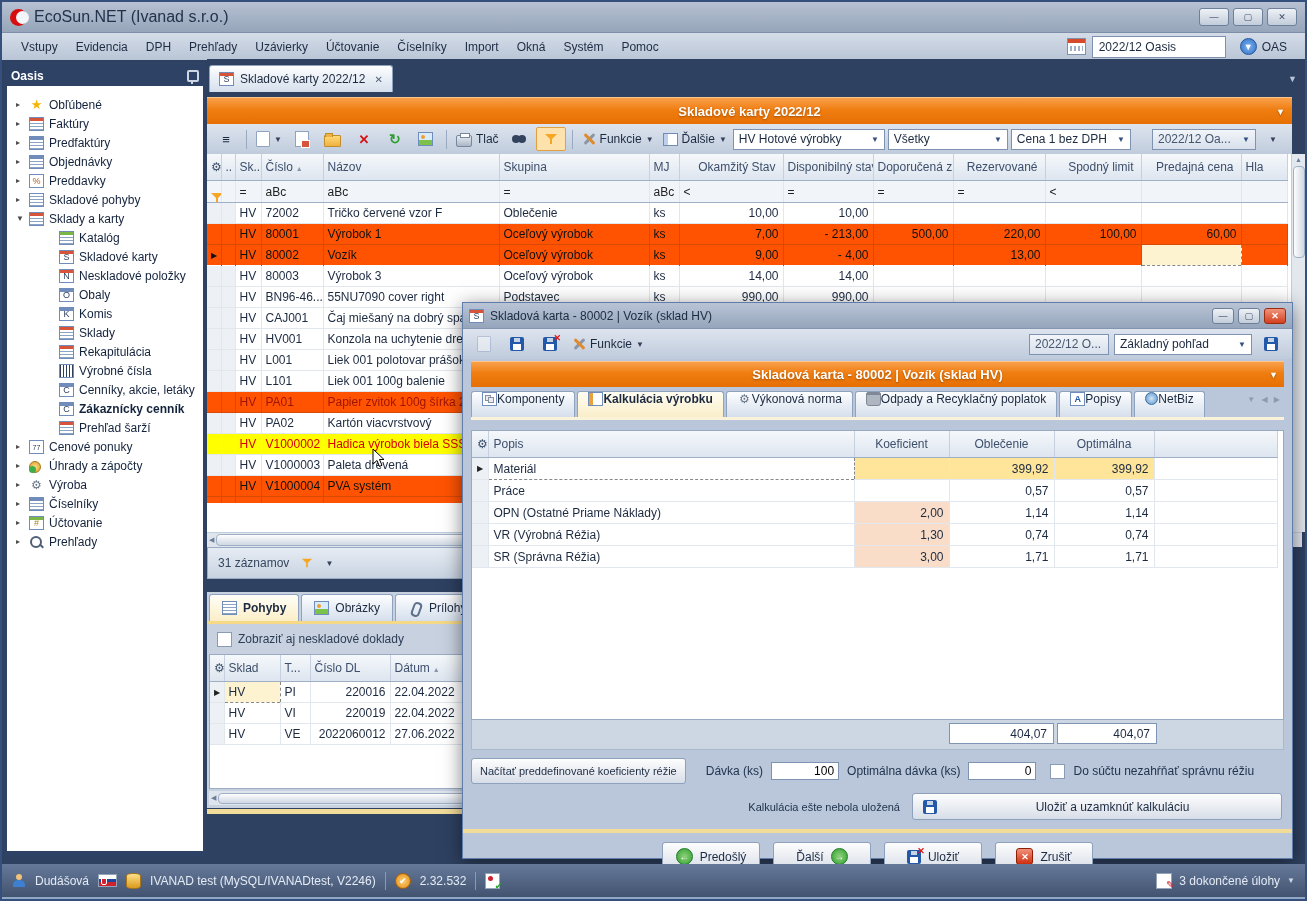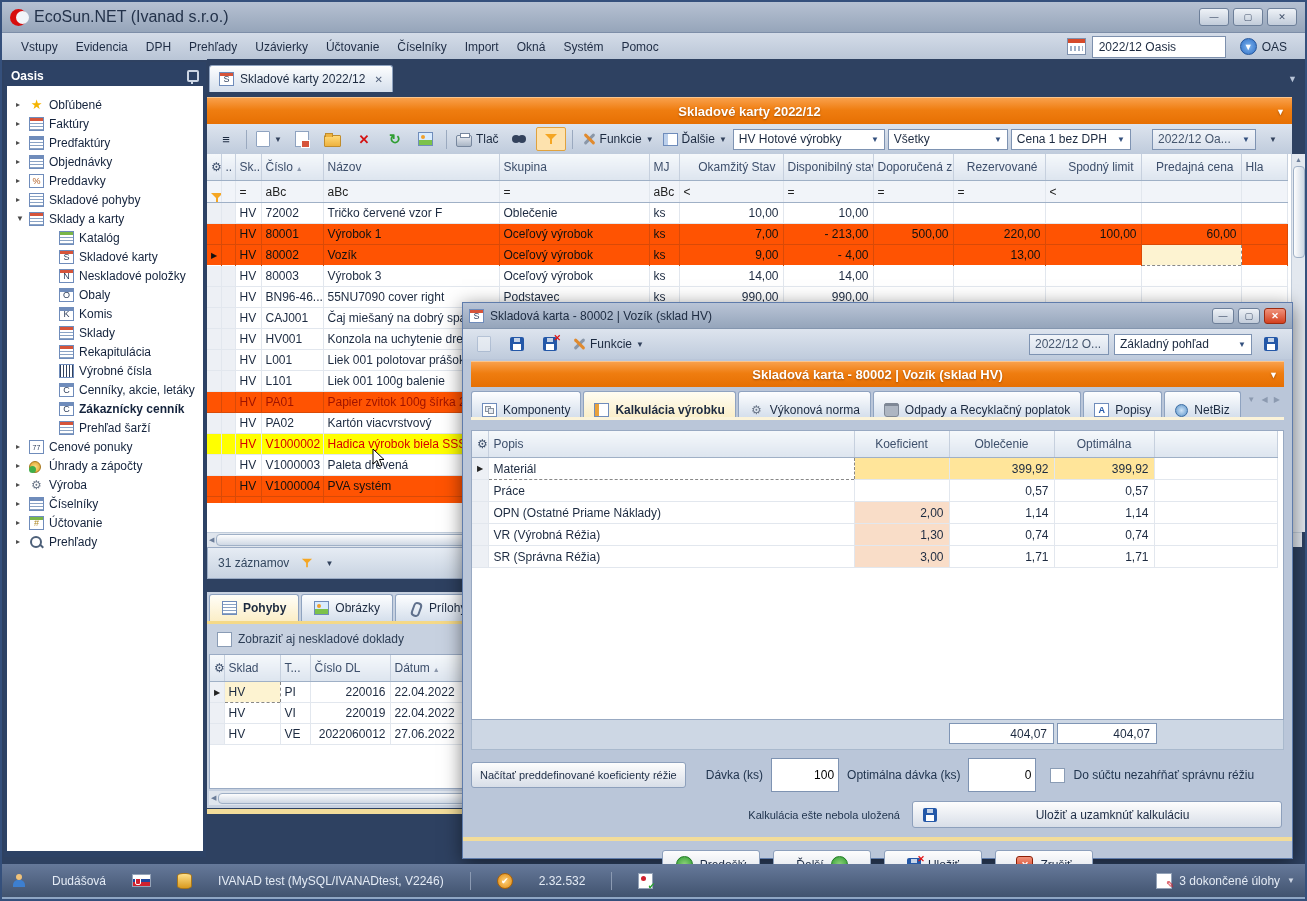--- a/index.html
+++ b/index.html
@@ -170,51 +170,51 @@
 .dlg-toolbar{height:30px;background:linear-gradient(#dde4ee,#bfcbdc);display:flex;align-items:center;gap:5px;padding:0 7px}
 .disk{width:14px;height:14px;background:#2458a8;border-radius:2px;position:relative;flex:none}
 .disk::before{content:"";position:absolute;left:3px;right:3px;bottom:1px;height:6px;background:#fff}
 .disk::after{content:"";position:absolute;left:4px;right:4px;top:1px;height:4px;background:#c6d4e8}
 .disk.exit .xx,.xx{position:absolute;right:-4px;top:-4px;color:#e01212;font-weight:bold;font-size:9px}
 .dlg-orange{margin:2px 8px 0;height:25px;background:linear-gradient(#f9a04b,#ef7d10 45%,#e66f02);border-top:1px solid #fbc58c;
  display:flex;align-items:center;justify-content:center;color:#fff;font-weight:bold;font-size:13px;text-shadow:0 1px 2px #a34e00;position:relative}
 .dlg-orange .caret{position:absolute;right:6px;font-size:9px;font-weight:normal}
 .dlg-tabs{margin:3px 8px 0;height:27px;display:flex;align-items:flex-end;gap:2px}
 .dtab{height:25px;background:linear-gradient(#fdfeff,#d5dfec);border:1px solid #8fa3c0;border-bottom:none;
- border-radius:3px 3px 0 0;display:flex;align-items:flex-end;gap:6px;padding:0 10px;white-space:nowrap}
+ border-radius:3px 3px 0 0;display:flex;align-items:flex-start;gap:0;padding:0 10px;white-space:nowrap}
 .dtab.active{background:linear-gradient(#fffdf2,#faeec9);font-weight:bold}
 .dtab-nav{margin-left:auto;display:flex;gap:2px;align-items:center;color:#8c9ab0;font-size:8px;padding-bottom:6px}
 .dlg-tabline{margin:0 8px;height:3px;background:#fbf3d9}
 .dlg-gridwrap{margin:10px 8px 0;background:#fff;border:1px solid #98a9c2;height:290px;overflow:hidden;box-sizing:border-box}
 table.cgrid{border-collapse:collapse;table-layout:fixed;width:806px;font-size:12px}
 table.cgrid th{height:22px;font-weight:normal;text-align:left;padding:2px 5px;background:linear-gradient(#f5f8fb,#dde5ef);
  border-right:1px solid #c6d0de;border-bottom:1px solid #9fb0c6;color:#3d4f6b;white-space:nowrap;overflow:hidden}
 table.cgrid th.num{text-align:center}
 table.cgrid td{height:22px;padding:1px 5px;border-right:1px solid #e2e7ee;border-bottom:1px solid #e2e7ee;white-space:nowrap;overflow:hidden;box-sizing:border-box}
 .ylw{background:#ffe59a}
 .peach{background:#f9ddc8}
 .tot-row{margin:0 8px;height:30px;background:#cdd7e4;border:1px solid #a9b9cd;border-top:none;position:relative;box-sizing:border-box}
 .tot-box{position:absolute;top:3px;height:21px;background:#fff;border:1px solid #7f95b5;display:flex;align-items:center;justify-content:flex-end;padding:0 6px;box-sizing:border-box}
 .ctrl-row{display:flex;align-items:center;gap:8px;margin:8px 8px 0;color:#21354f}
 .btn{background:linear-gradient(#fdfdfd,#d8dee8);border:1px solid #8da0bc;border-radius:3px;display:flex;align-items:center;justify-content:center;gap:7px;color:#1d2c44}
 .btn.small{height:24px;padding:0 8px;font-size:11px}
-.inbox{height:34px;background:#fff;border:1px solid #7e93b2;text-align:right;padding:0 4px;font-family:"Liberation Sans",sans-serif;font-size:12px;box-sizing:border-box}
+.inbox{height:18px;background:#fff;border:1px solid #7e93b2;text-align:right;padding:0 4px;font-family:"Liberation Sans",sans-serif;font-size:12px;box-sizing:border-box}
 .note-row{display:flex;align-items:center;justify-content:flex-end;gap:12px;margin:9px 10px 0;color:#21354f;font-size:11px}
 .btn.wide{height:25px;width:358px;font-size:12px;justify-content:flex-start;padding-left:10px}
 .btn.wide span.lbl{flex:1;text-align:center}
 .dlg-yellow{height:4px;background:#f2dc9a;margin-top:9px}
 .dlg-buttons{display:flex;justify-content:center;gap:13px;margin-top:9px}
 .btn.nav{height:27px;width:96px}
 .gcirc{width:15px;height:15px;border-radius:50%;background:radial-gradient(#8fd27a,#2f9e32);border:1px solid #1f7a22;color:#fff;
  font-size:10px;display:flex;align-items:center;justify-content:center;flex:none}
 .rbox{width:15px;height:15px;border-radius:3px;background:linear-gradient(#f0937c,#cf2d0d);border:1px solid #8e1f05;color:#fff;
  font-size:9px;font-weight:bold;display:flex;align-items:center;justify-content:center;flex:none}
 
 .statusbar{position:absolute;left:0;top:862px;width:100%;height:33px;background:linear-gradient(#66799a,#41536f);
- color:#e4ebf5;display:flex;align-items:center;gap:26px;padding:0 10px;box-sizing:border-box}
+ color:#e4ebf5;display:flex;align-items:center;gap:9px;padding:0 10px;box-sizing:border-box}
 .ssep{width:1px;height:18px;background:#8b9ab2}
 .person{width:14px;height:14px;position:relative}
 .person::before{content:"";position:absolute;left:4px;top:0;width:6px;height:6px;border-radius:50%;background:#f0c27a}
 .person::after{content:"";position:absolute;left:1px;top:6px;width:12px;height:7px;border-radius:5px 5px 0 0;background:#3d7fd0}
 .flag{width:17px;height:11px;border:1px solid #94a3b8;background:linear-gradient(#fff 33%,#20469c 33% 66%,#d0212e 66%);position:relative}
 .flag::after{content:"";position:absolute;left:2px;top:3px;width:4px;height:5px;background:#d0212e;border:1px solid #fff;border-radius:0 0 2px 2px}
 .db{width:13px;height:14px;background:linear-gradient(#ffe089,#d99a1f);border:1px solid #a8761a;border-radius:6px/3px}
 .okcirc{width:14px;height:14px;border-radius:50%;background:radial-gradient(#ffd27a,#e0880e);border:1px solid #a8620a;color:#fff;
  font-size:9px;display:flex;align-items:center;justify-content:center}
 .cert{width:13px;height:14px;background:#fff;border:1px solid #94a3b8;position:relative}

